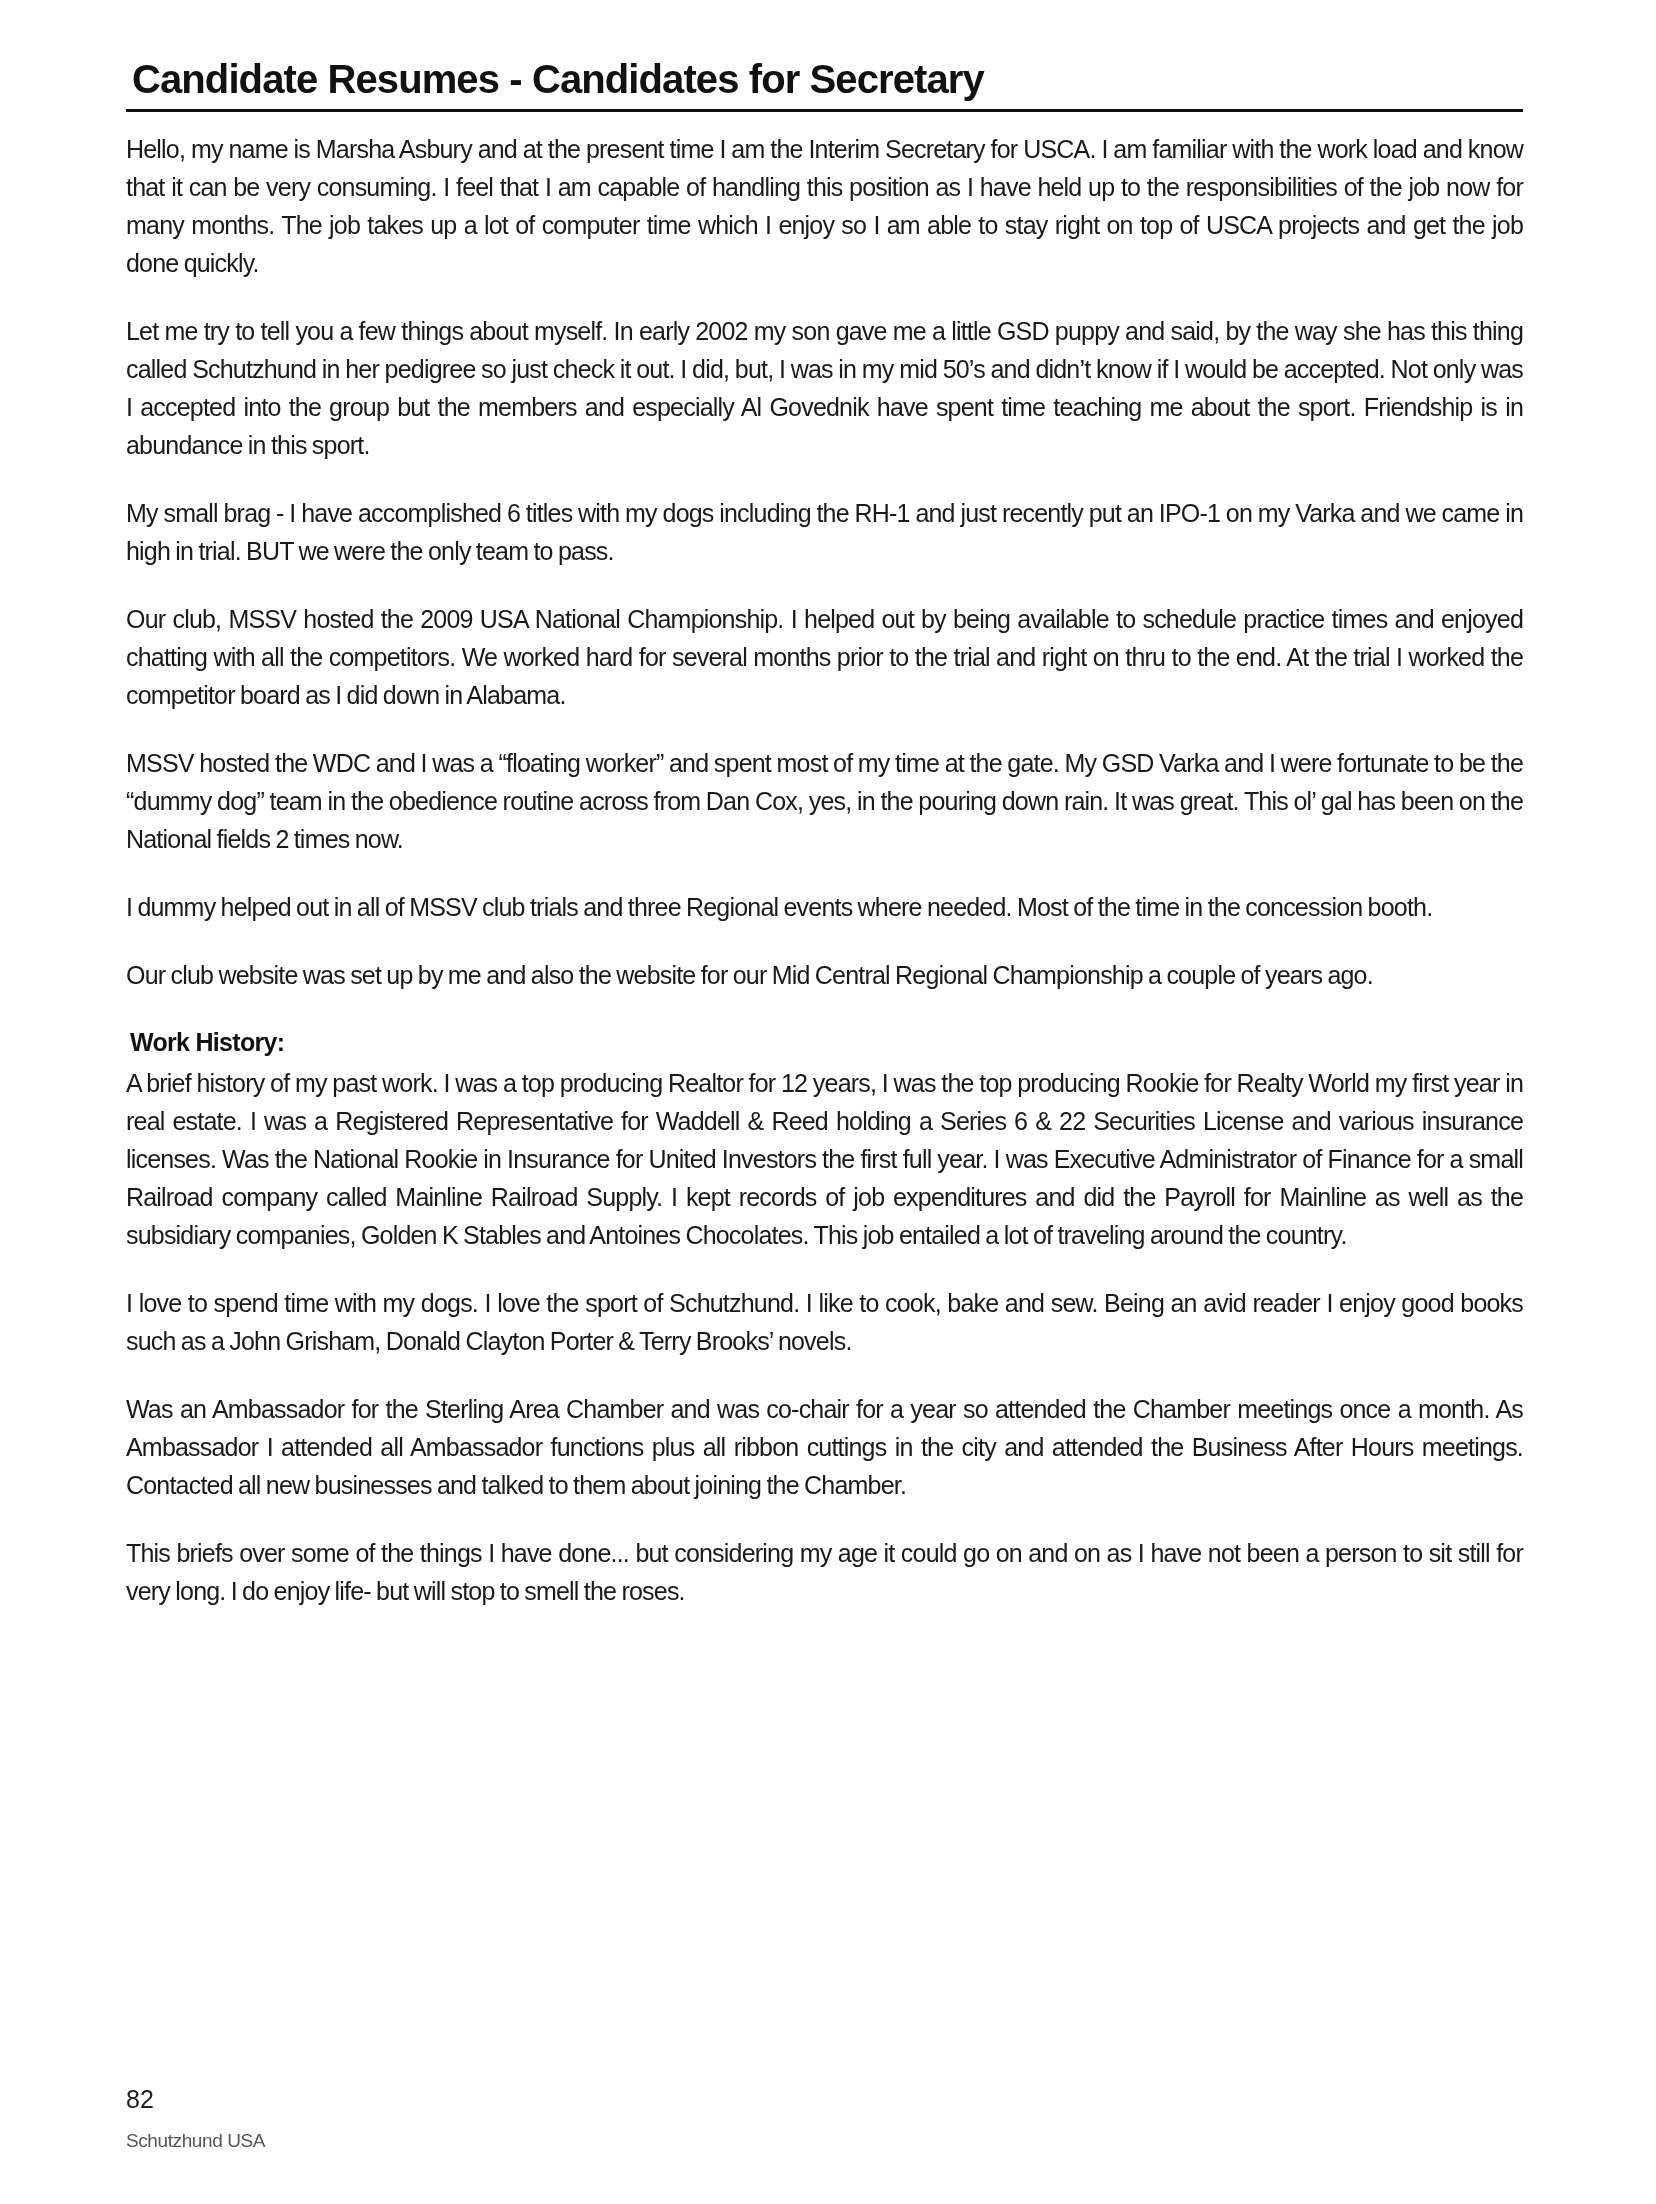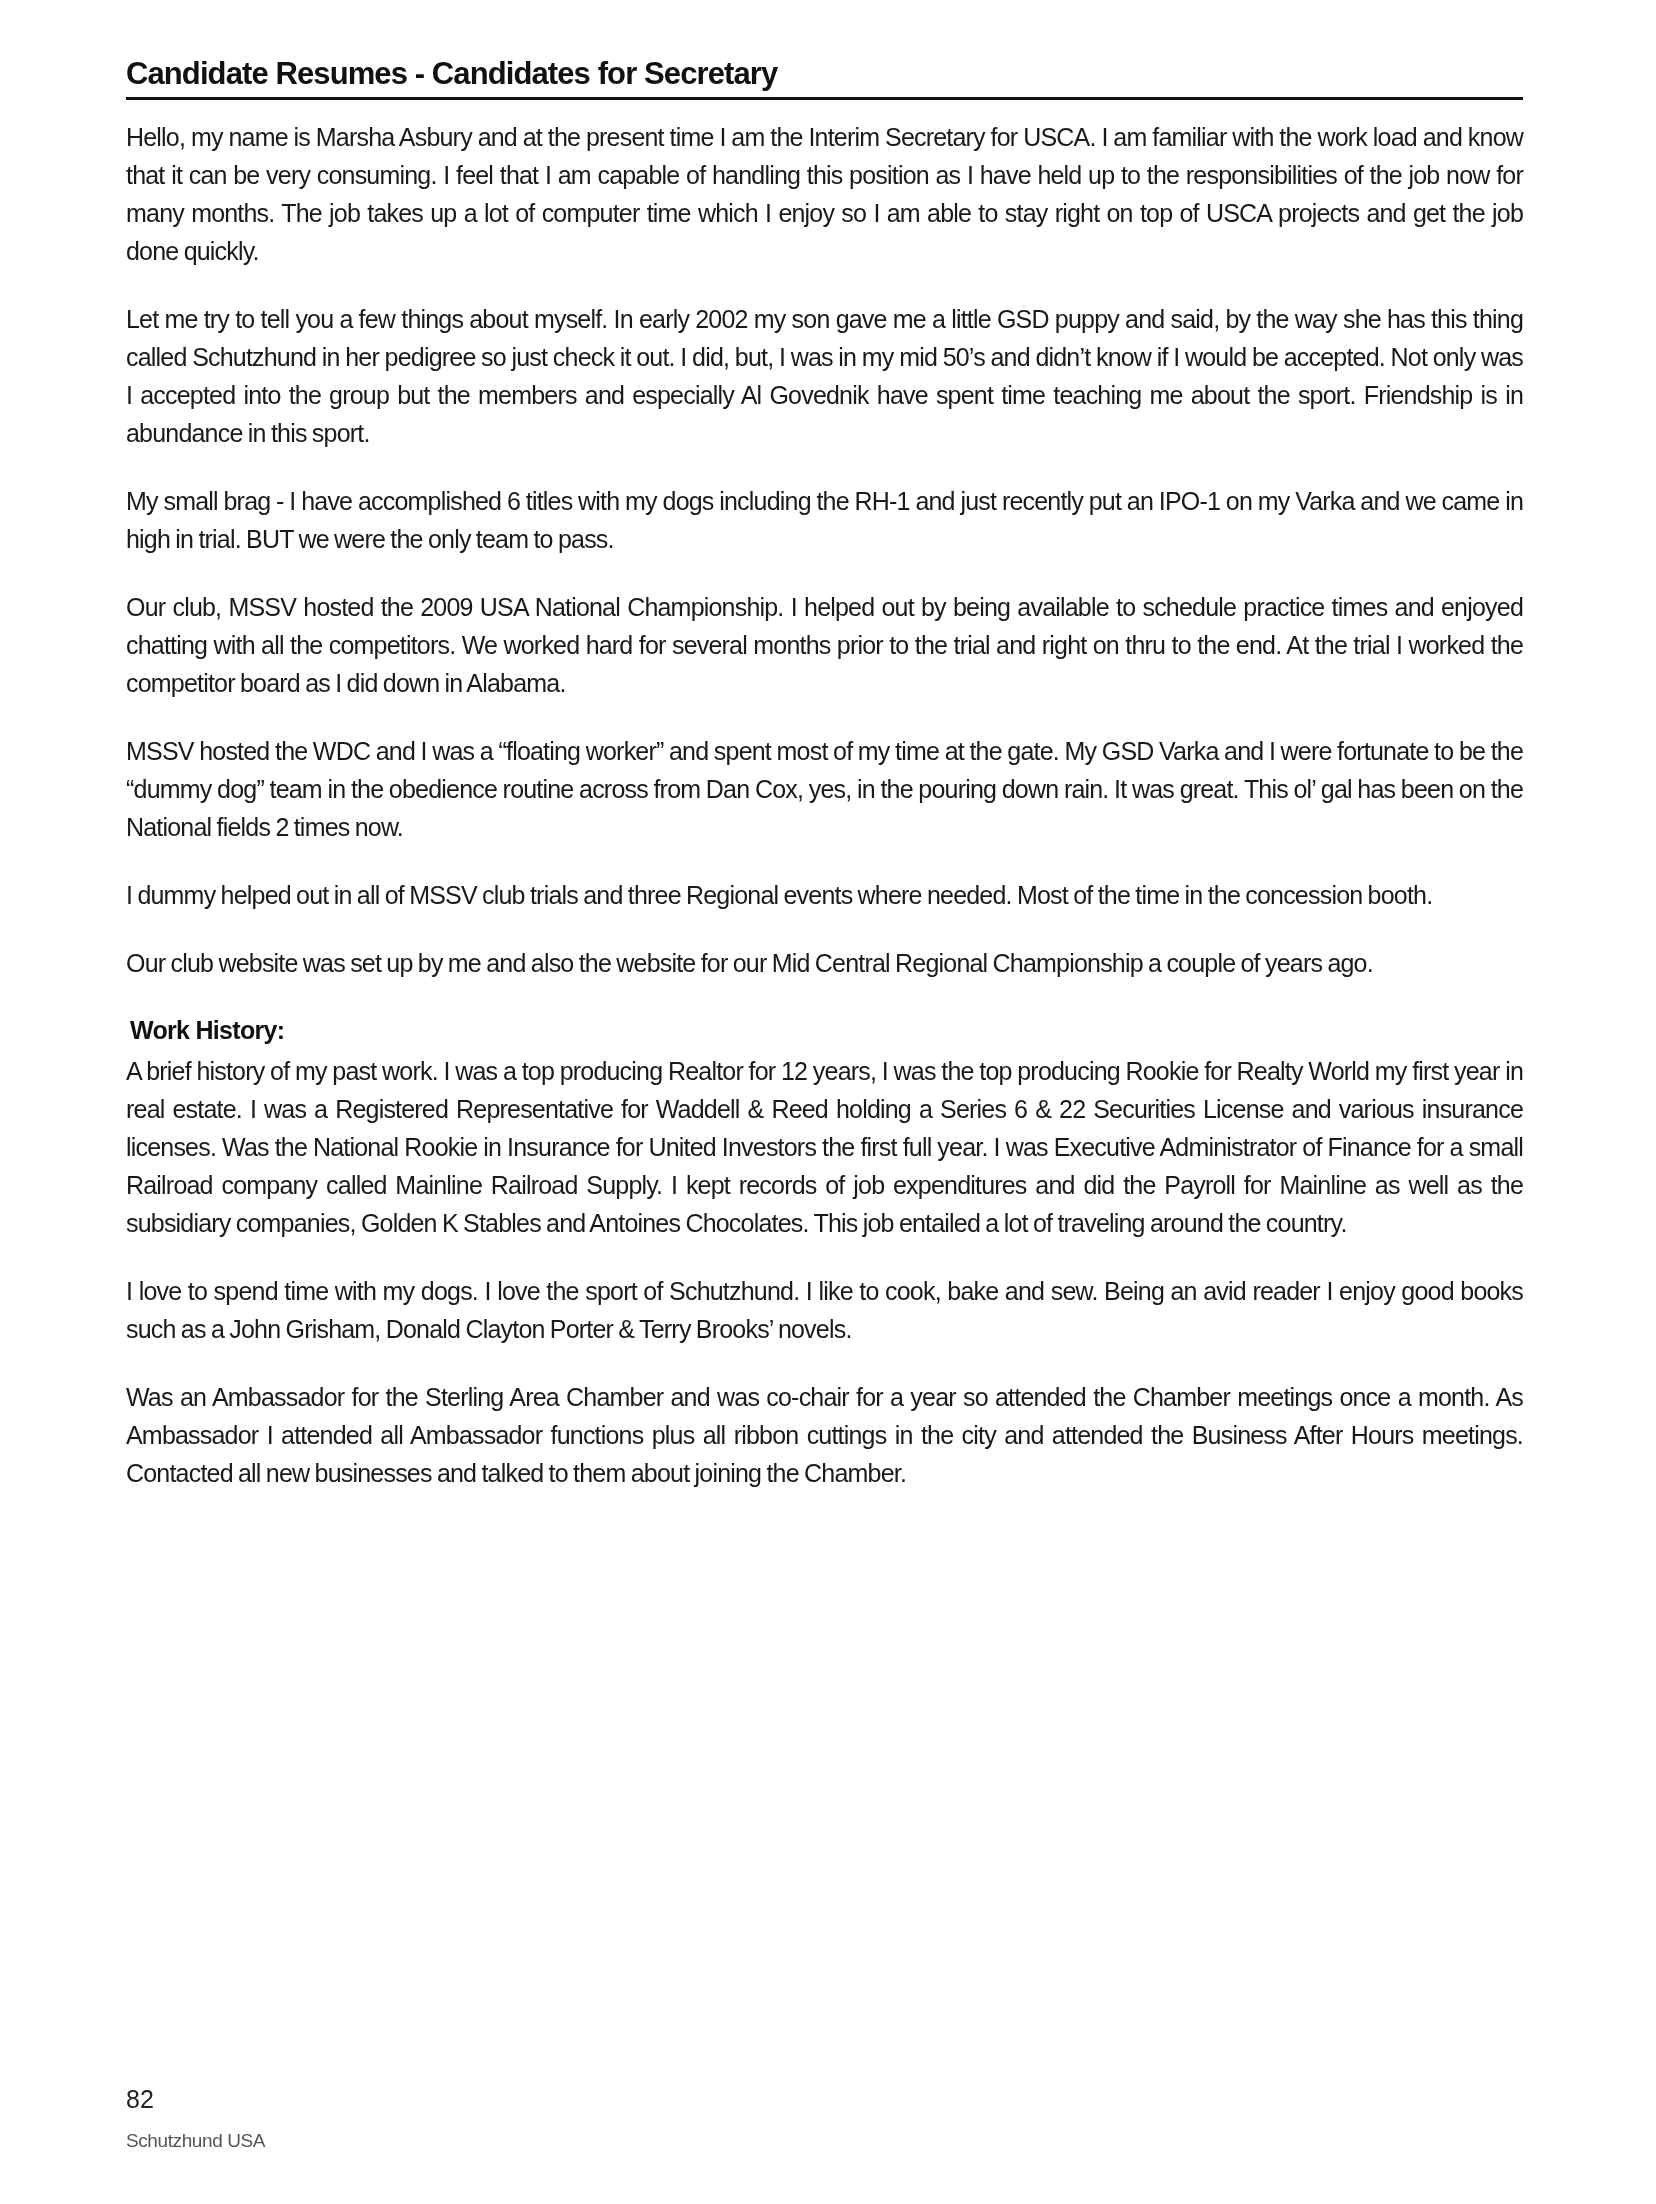--- a/index.html
+++ b/index.html
@@ -6,22 +6,22 @@
   body {
     width: 1657px; height: 2205px; position: relative; overflow: hidden;
     font-family: "Liberation Sans", "DejaVu Sans", sans-serif;
     color: #1a1a1a;
   }
   .page {
     position: absolute; left: 126px; top: 54px; width: 1397px;
   }
   .title {
     font-family: "Liberation Sans", sans-serif;
-    font-weight: bold; font-size: 31px; letter-spacing: -0.9px;
-    color: #111; margin: 0; padding: 0 0 3.6px 0; line-height: 39px;
+    font-weight: bold; font-size: 40px; letter-spacing: -0.9px;
+    color: #111; margin: 6px; padding: 0 0 3.6px 0; line-height: 39px;
   }
   .rule { height: 3.6px; background: #111; margin: 0 0 18px 0; }
   .para {
     font-size: 25px; line-height: 38px; margin: 0 0 30px 0;
     text-align: justify; letter-spacing: -0.8px; word-spacing: -0.9px;
     color: #1a1a1a;
   }
   .section-heading {
     font-weight: bold; font-size: 25px; line-height: 36px; margin: 4px;
     letter-spacing: -0.7px; color: #111;
@@ -55,19 +55,20 @@
   </div>
 
   <div>
     <p class="para section-body">I love to spend time with my dogs. I love the sport of Schutzhund. I like to cook, bake and sew. Being an avid reader I enjoy good books such as a John Grisham, Donald Clayton Porter &amp; Terry Brooks’ novels.</p>
   </div>
 
   <div>
     <p class="para section-body">Was an Ambassador for the Sterling Area Chamber and was co-chair for a year so attended the Chamber meetings once a month. As Ambassador I attended all Ambassador functions plus all ribbon cuttings in the city and attended the Business After Hours meetings. Contacted all new businesses and talked to them about joining the Chamber.</p>
   </div>
 
+  <p class="para">This briefs over some of the things I have done... but considering my age it could go on and on as I have not been a person to sit still for very long. I do enjoy life- but will stop to smell the roses.</p>
 </div>
 
 <div class="footer">
   <span class="page-number">82</span>
   <span class="publication">Schutzhund USA</span>
 </div>
 
 
 </body></html>

